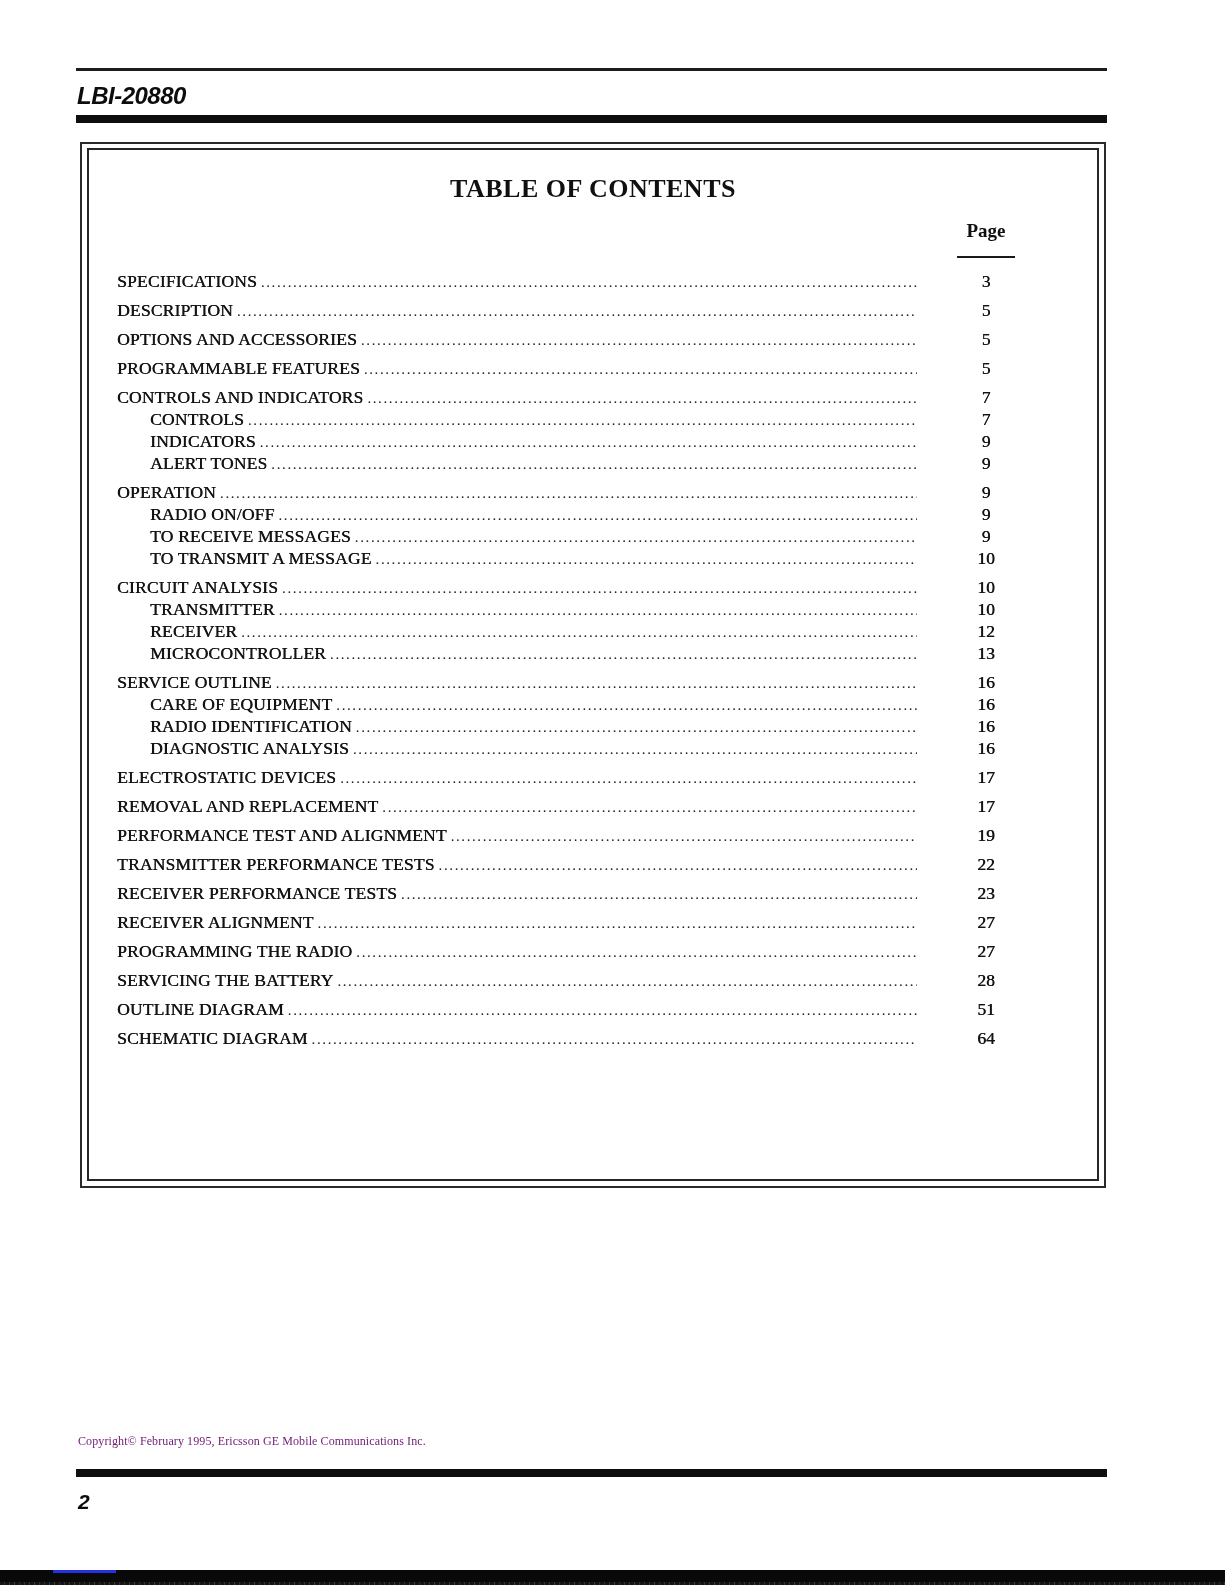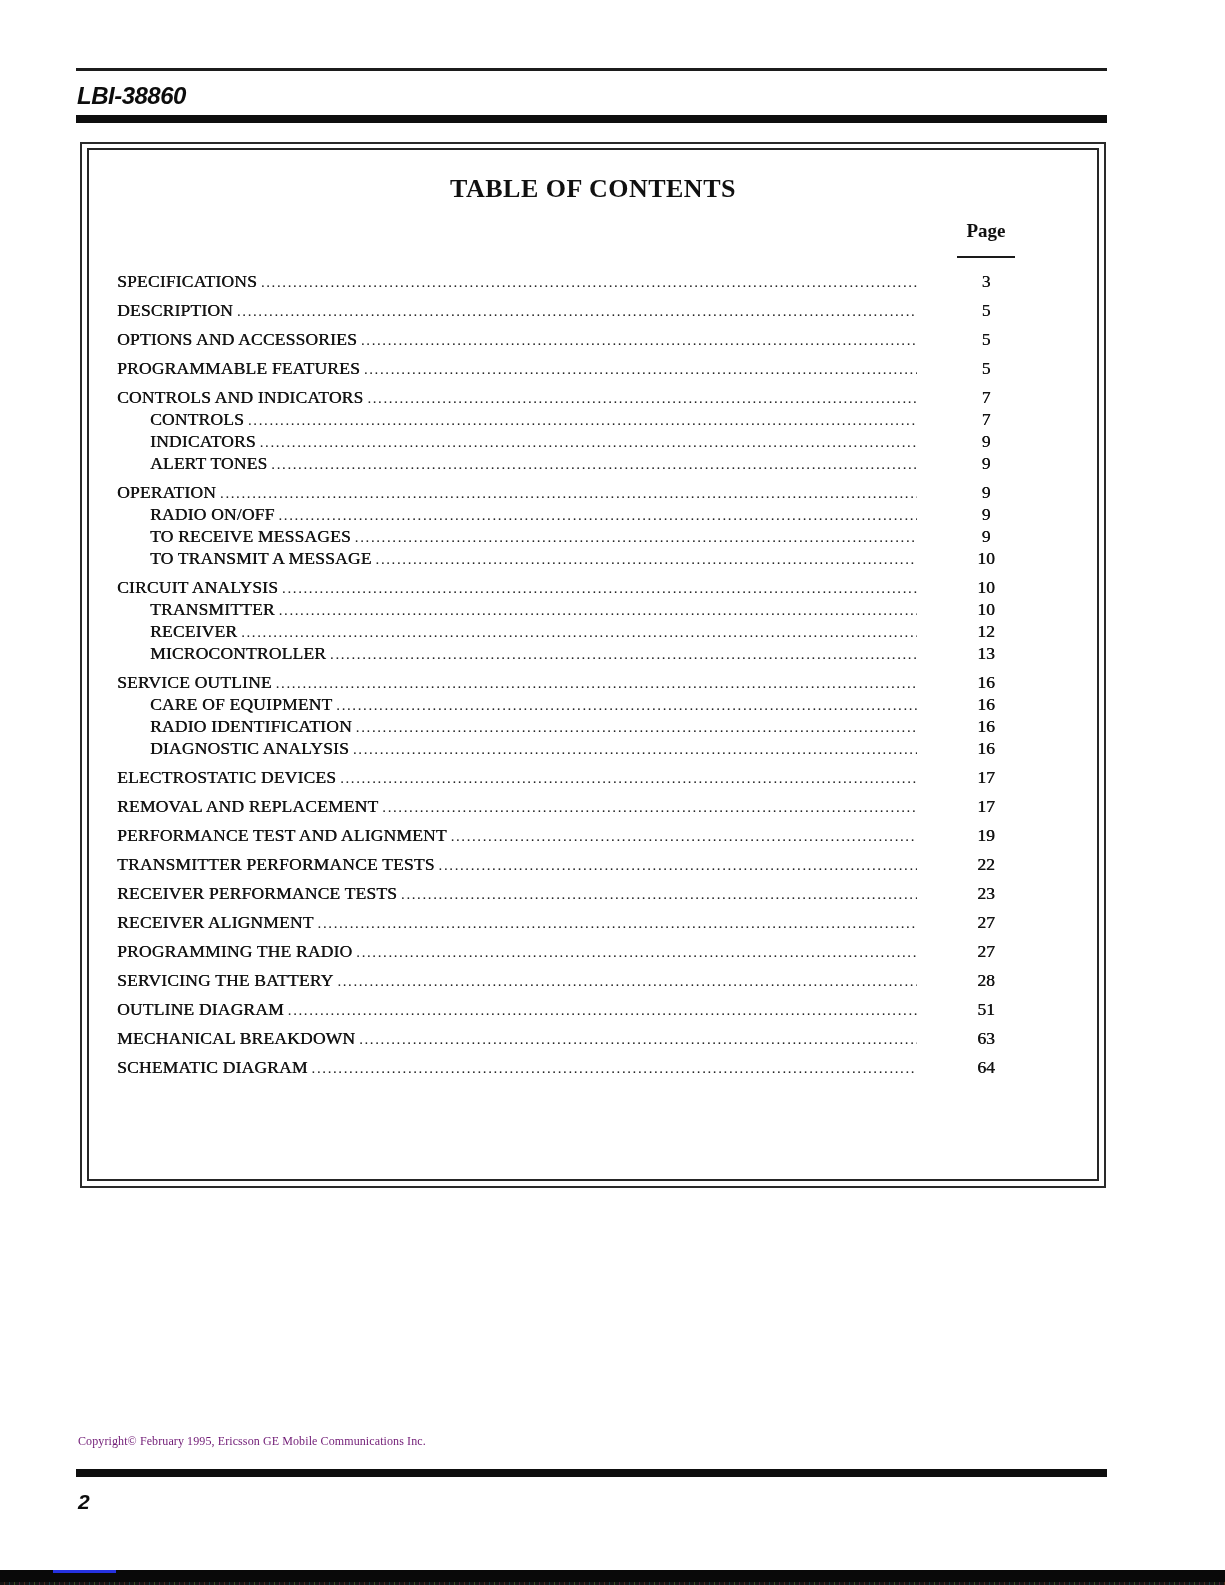--- a/index.html
+++ b/index.html
@@ -118,21 +118,21 @@
     background: repeating-linear-gradient(90deg,
       #141414 0 4px, #4a2c18 4px 5px, #141414 5px 9px,
       #1d3a4a 9px 10px, #141414 10px 14px, #3a4a1d 14px 15px,
       #141414 15px 19px, #4a1d3a 19px 20px);
   }
 </style>
 </head>
 <body>
 
 <div class="rule-top"></div>
-<div class="doc-number">LBI-38860</div>
+<div class="doc-number">LBI-20880</div>
 <div class="rule-thick-top"></div>
 
 <div class="toc-box-outer">
   <div class="toc-box-inner">
     <div class="toc-title">TABLE OF CONTENTS</div>
     <div class="page-head">Page</div>
     <div class="toc-list" id="toc-list">
         <div class="toc-row level0">
           <span class="toc-label">SPECIFICATIONS</span>
           <span class="leader"></span>
@@ -272,25 +272,20 @@
           <span class="toc-label">SERVICING THE BATTERY</span>
           <span class="leader"></span>
           <span class="toc-page">28</span>
         </div>
         <div class="toc-row level0">
           <span class="toc-label">OUTLINE DIAGRAM</span>
           <span class="leader"></span>
           <span class="toc-page">51</span>
         </div>
         <div class="toc-row level0">
-          <span class="toc-label">MECHANICAL BREAKDOWN</span>
-          <span class="leader"></span>
-          <span class="toc-page">63</span>
-        </div>
-        <div class="toc-row level0">
           <span class="toc-label">SCHEMATIC DIAGRAM</span>
           <span class="leader"></span>
           <span class="toc-page">64</span>
         </div>
       </div>
   </div>
 </div>
 
 <div class="footer-copyright">Copyright© February 1995, Ericsson GE Mobile Communications Inc.</div>
 <div class="rule-thick-bottom"></div>

